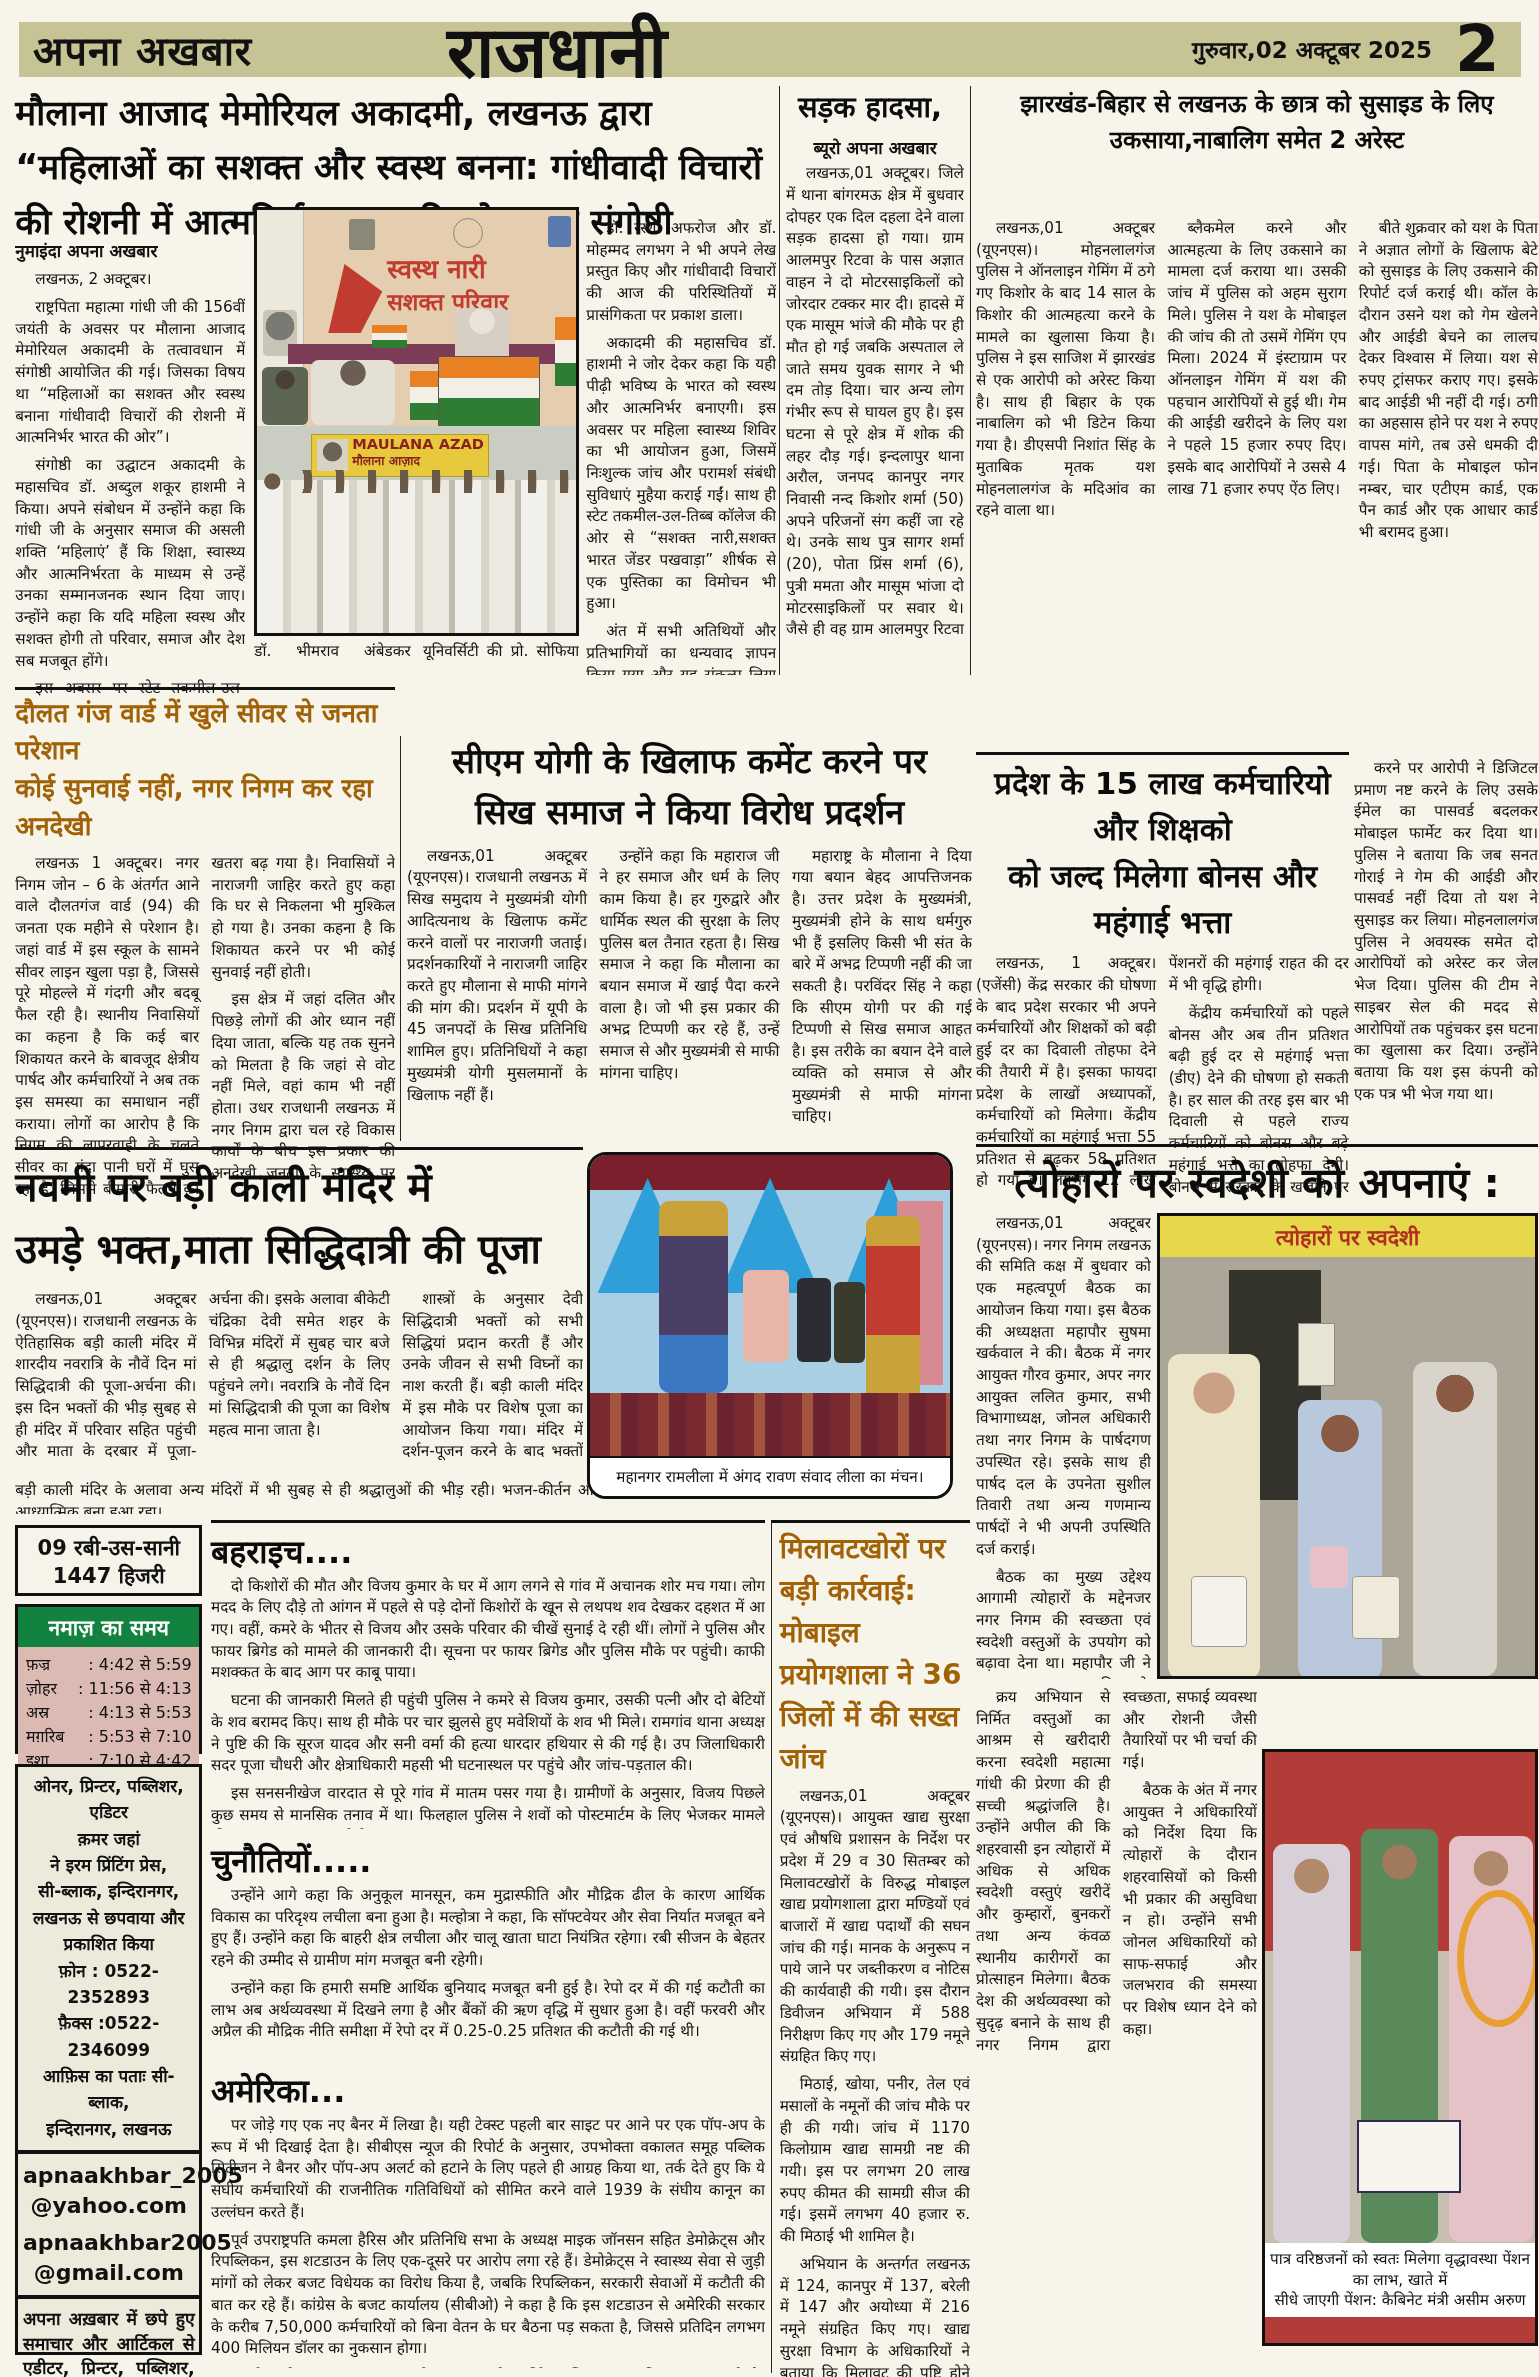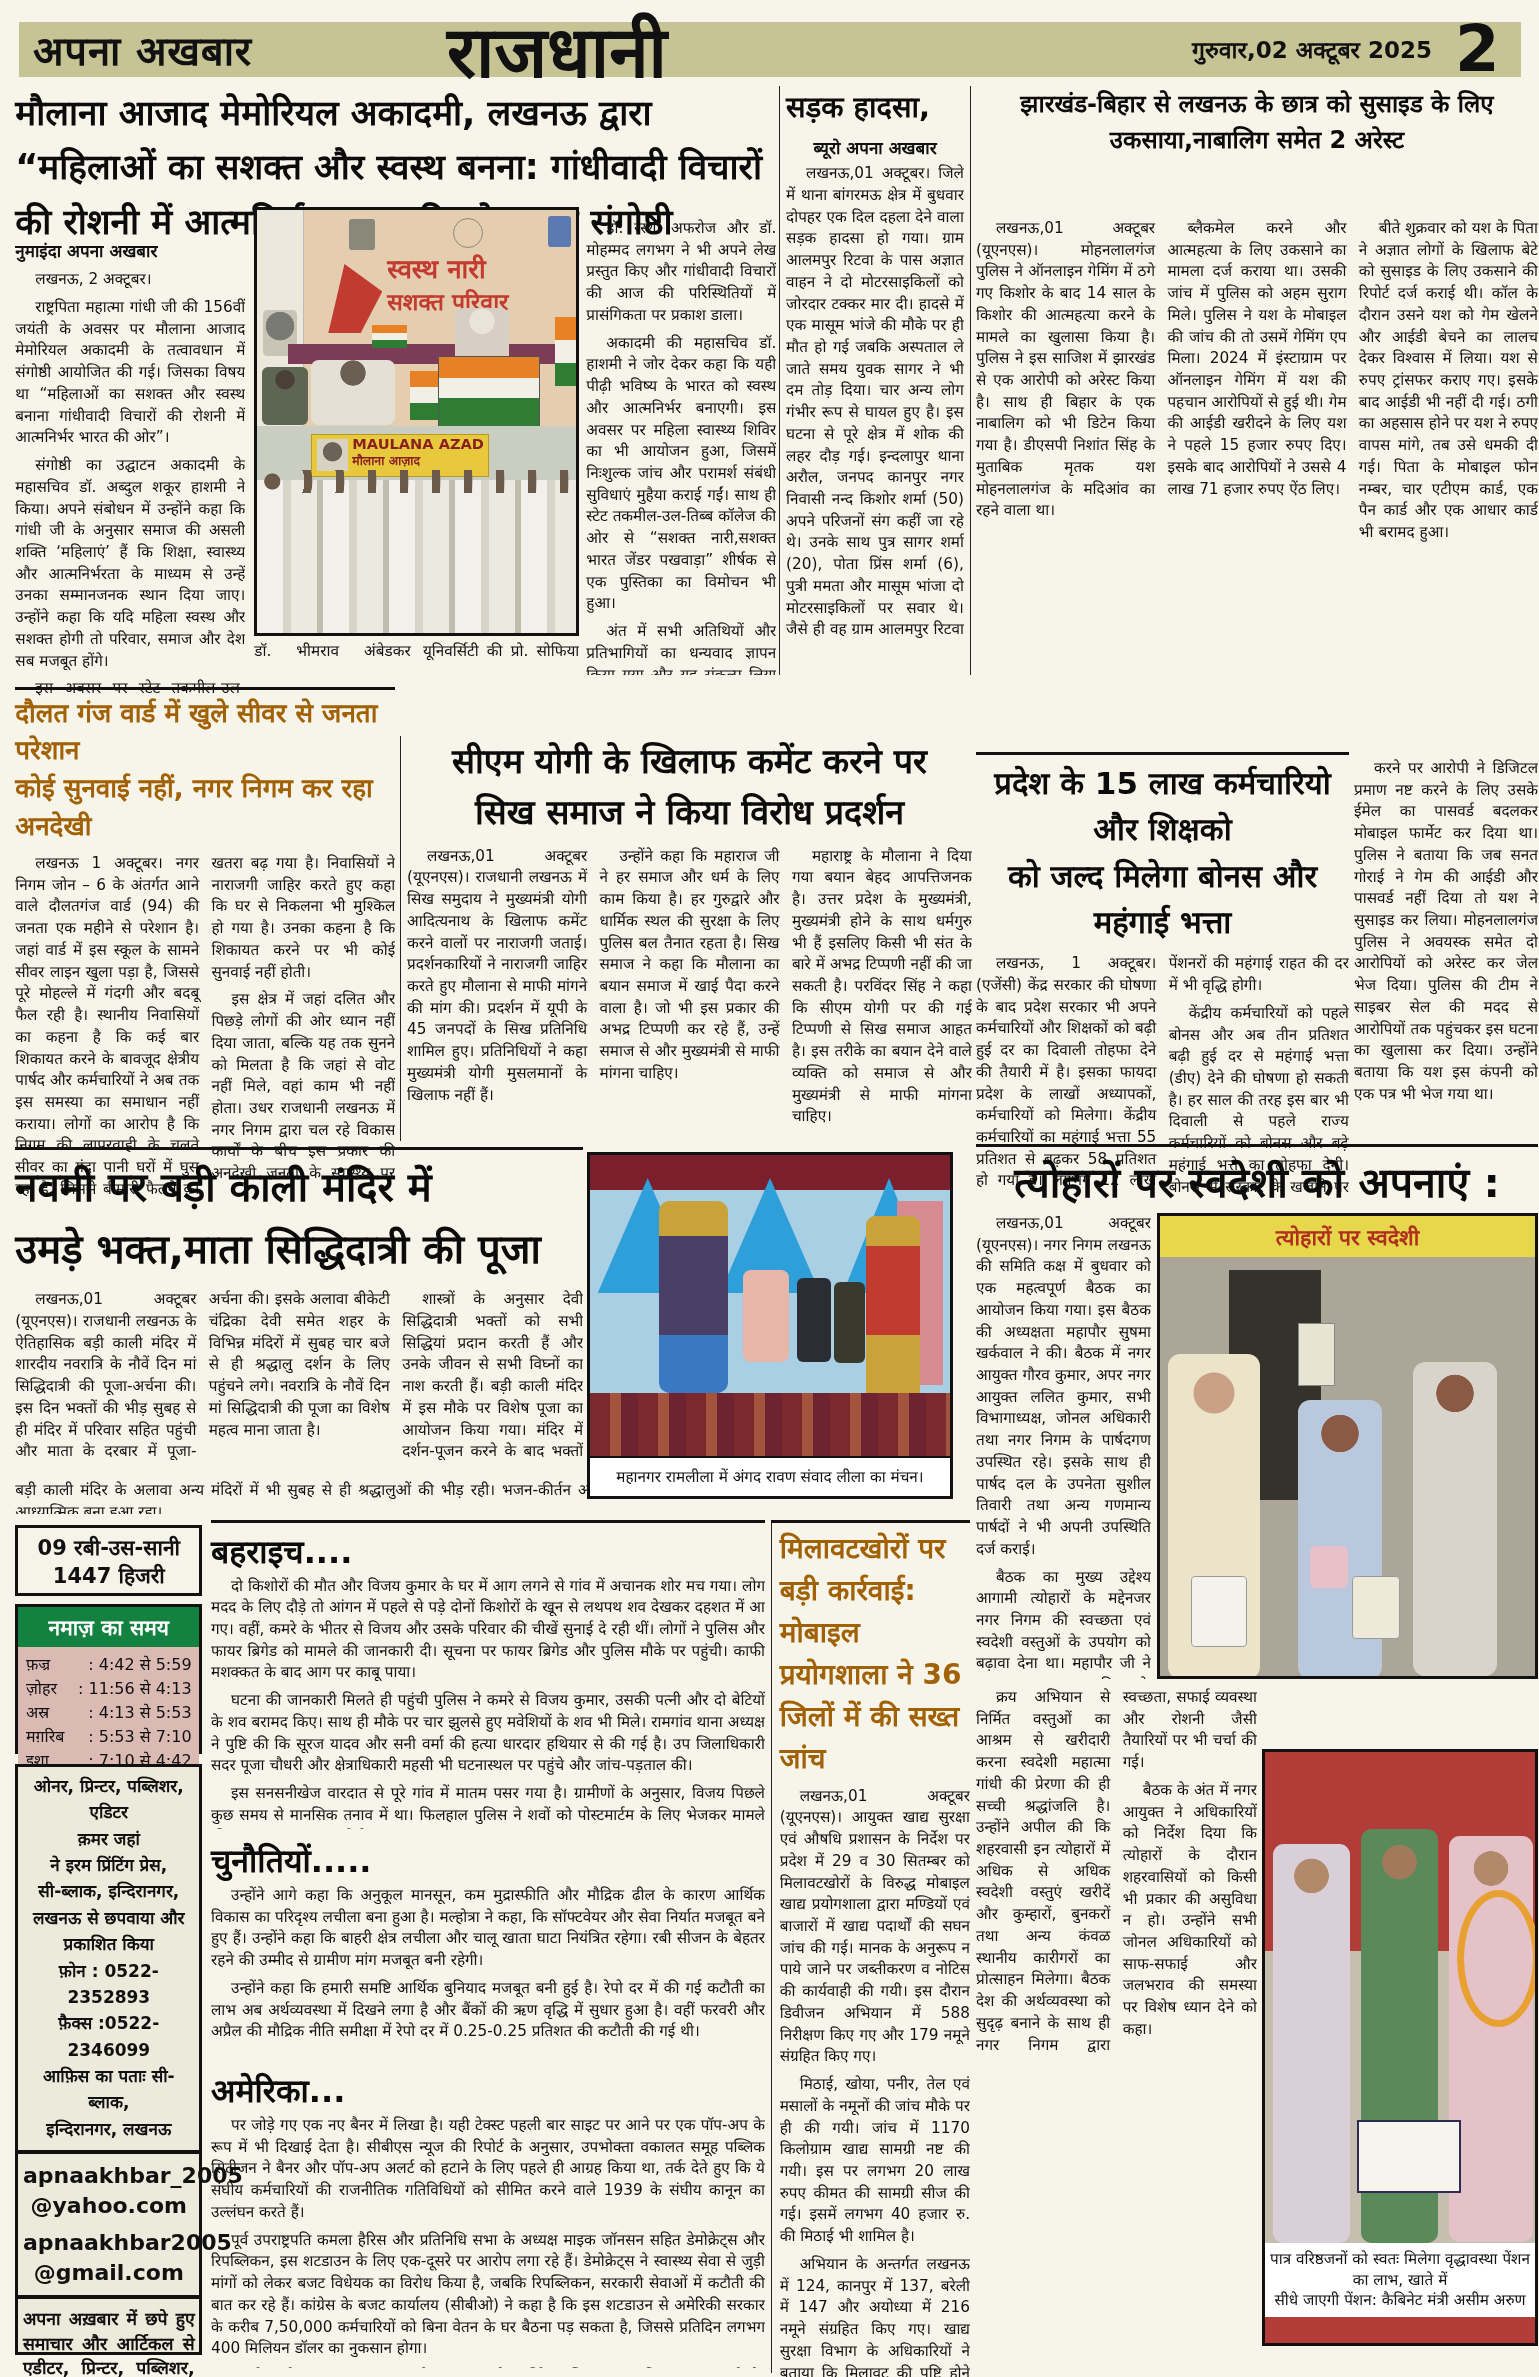--- a/index.html
+++ b/index.html
@@ -97,21 +97,21 @@
 
   </div>
   <div class="abs body-text" style="left:571px;top:132px;width:190px;height:457px;overflow:hidden;">
     <p>डॉ. रस्शा अफरोज और डॉ. मोहम्मद लगभग ने भी अपने लेख प्रस्तुत किए और गांधीवादी विचारों की आज की परिस्थितियों में प्रासंगिकता पर प्रकाश डाला।</p>
     <p>अकादमी की महासचिव डॉ. हाशमी ने जोर देकर कहा कि यही पीढ़ी भविष्य के भारत को स्वस्थ और आत्मनिर्भर बनाएगी। इस अवसर पर महिला स्वास्थ्य शिविर का भी आयोजन हुआ, जिसमें निःशुल्क जांच और परामर्श संबंधी सुविधाएं मुहैया कराई गईं। साथ ही स्टेट तकमील-उल-तिब्ब कॉलेज की ओर से “सशक्त नारी,सशक्त भारत जेंडर पखवाड़ा” शीर्षक से एक पुस्तिका का विमोचन भी हुआ।</p>
     <p>अंत में सभी अतिथियों और प्रतिभागियों का धन्यवाद ज्ञापन किया गया और यह संकल्प लिया गया कि गांधीवादी विचारों से प्रेरणा लेकर महिलाओं को शिक्षा, स्वास्थ्य और आत्मनिर्भरता के अवसर निरंतर प्रदान किए जाएंगे।</p>
   </div>
 </div>
 
 <div class="abs vrule-l vrule-r" style="left:779px;top:86px;width:192px;height:589px;padding:0 6.1px;box-sizing:border-box;">
-  <div class="hl-md" style="display:flex;justify-content:space-between;">सड़क हादसा,</div>
+  <div class="hl-md" style="display:flex;justify-content:space-between;margin-left:12px;">सड़क हादसा,</div>
   <div class="byline" style="margin:6.1px 0 4.6px;">ब्यूरो अपना अखबार</div>
   <div class="body-text" style="height:475px;overflow:hidden;">
     <p>लखनऊ,01 अक्टूबर। जिले में थाना बांगरमऊ क्षेत्र में बुधवार दोपहर एक दिल दहला देने वाला सड़क हादसा हो गया। ग्राम आलमपुर रिटवा के पास अज्ञात वाहन ने दो मोटरसाइकिलों को जोरदार टक्कर मार दी। हादसे में एक मासूम भांजे की मौके पर ही मौत हो गई जबकि अस्पताल ले जाते समय युवक सागर ने भी दम तोड़ दिया। चार अन्य लोग गंभीर रूप से घायल हुए है। इस घटना से पूरे क्षेत्र में शोक की लहर दौड़ गई। इन्दलापुर थाना अरौल, जनपद कानपुर नगर निवासी नन्द किशोर शर्मा (50) अपने परिजनों संग कहीं जा रहे थे। उनके साथ पुत्र सागर शर्मा (20), पोता प्रिंस शर्मा (6), पुत्री ममता और मासूम भांजा दो मोटरसाइकिलों पर सवार थे। जैसे ही वह ग्राम आलमपुर रिटवा के पास पहुंचे, अज्ञात वाहन ने दोनों मोटरसाइकिलों में जोरदार टक्कर मार दी।</p>
 
   </div>
 </div>
 
 <div class="abs" style="left:976px;top:86px;width:562px;height:664px;">
   <div class="hl-lg" style="position:absolute;left:0;top:0;width:100%;">झारखंड-बिहार से लखनऊ के छात्र को सुसाइड के लिए उकसाया,नाबालिग समेत 2 अरेस्ट</div>
   <div class="abs body-text cols-3" style="left:0;top:132px;width:562px;height:529px;overflow:hidden;">
@@ -158,21 +158,21 @@
   <div class="hl-xl" style="font-size:40px;">उमड़े भक्त,माता सिद्धिदात्री की पूजा</div>
   <div class="body-text cols-3" style="margin-top:9.2px;height:192px;overflow:hidden;">
     <p>लखनऊ,01 अक्टूबर (यूएनएस)। राजधानी लखनऊ के ऐतिहासिक बड़ी काली मंदिर में शारदीय नवरात्रि के नौवें दिन मां सिद्धिदात्री की पूजा-अर्चना की। इस दिन भक्तों की भीड़ सुबह से ही मंदिर में परिवार सहित पहुंची और माता के दरबार में पूजा-अर्चना की। इसके अलावा बीकेटी चंद्रिका देवी समेत शहर के विभिन्न मंदिरों में सुबह चार बजे से ही श्रद्धालु दर्शन के लिए पहुंचने लगे। नवरात्रि के नौवें दिन मां सिद्धिदात्री की पूजा का विशेष महत्व माना जाता है।</p>
     <p>शास्त्रों के अनुसार देवी सिद्धिदात्री भक्तों को सभी सिद्धियां प्रदान करती हैं और उनके जीवन से सभी विघ्नों का नाश करती हैं। बड़ी काली मंदिर में इस मौके पर विशेष पूजा का आयोजन किया गया। मंदिर में दर्शन-पूजन करने के बाद भक्तों ने माता को उपहार और प्रसाद अर्पित किया। नवरात्रि के समापन पर पूरे लखनऊ का माहौल भक्तिमय हो उठा है।</p>
   </div>
 </div>
 <div class="abs body-text" style="left:15.3px;top:1480px;width:752px;height:34px;overflow:hidden;">
   <p style="text-indent:0;">बड़ी काली मंदिर के अलावा अन्य मंदिरों में भी सुबह से ही श्रद्धालुओं की भीड़ रही। भजन-कीर्तन और मां के जयकारों से वातावरण आध्यात्मिक बना हुआ रहा।</p>
 </div>
 
-<div class="abs photo" style="left:587px;top:1152px;width:366px;height:347px;background:#a9cfe4;">
+<div class="abs photo" style="left:587px;top:1152px;width:366px;height:347px;background:#a9cfe4;border-radius:19px;">
   <div class="abs" style="left:0;top:0;width:100%;height:35px;background:#7a1f2b;"></div>
   <div class="abs" style="left:7.7px;top:23px;width:100px;height:115px;background:#2e9fd8;clip-path:polygon(50% 0,100% 100%,0 100%);"></div>
   <div class="abs" style="left:130px;top:23px;width:100px;height:115px;background:#2e9fd8;clip-path:polygon(50% 0,100% 100%,0 100%);"></div>
   <div class="abs" style="left:253px;top:23px;width:92px;height:115px;background:#2e9fd8;clip-path:polygon(50% 0,100% 100%,0 100%);"></div>
   <div class="abs" style="left:307px;top:46px;width:46px;height:184px;background:#d88a92;"></div>
   <div class="abs" style="left:69px;top:46px;width:69px;height:192px;background:linear-gradient(#caa23a 0 18%, #4a3f66 18% 70%, #3a78c2 70%);border-radius:10.7px;"></div>
   <div class="abs" style="left:276px;top:61px;width:54px;height:199px;background:linear-gradient(#caa23a 0 15%, #c23b30 15% 60%, #caa23a 60%);border-radius:9.2px;"></div>
   <div class="abs" style="left:153px;top:115px;width:46px;height:92px;background:#e8b6a8;border-radius:7.7px;"></div>
   <div class="abs" style="left:207px;top:123px;width:34px;height:84px;background:#2c2c34;border-radius:6.1px;"></div>
   <div class="abs" style="left:244px;top:127px;width:31px;height:81px;background:#3a3a2c;border-radius:6.1px;"></div>

